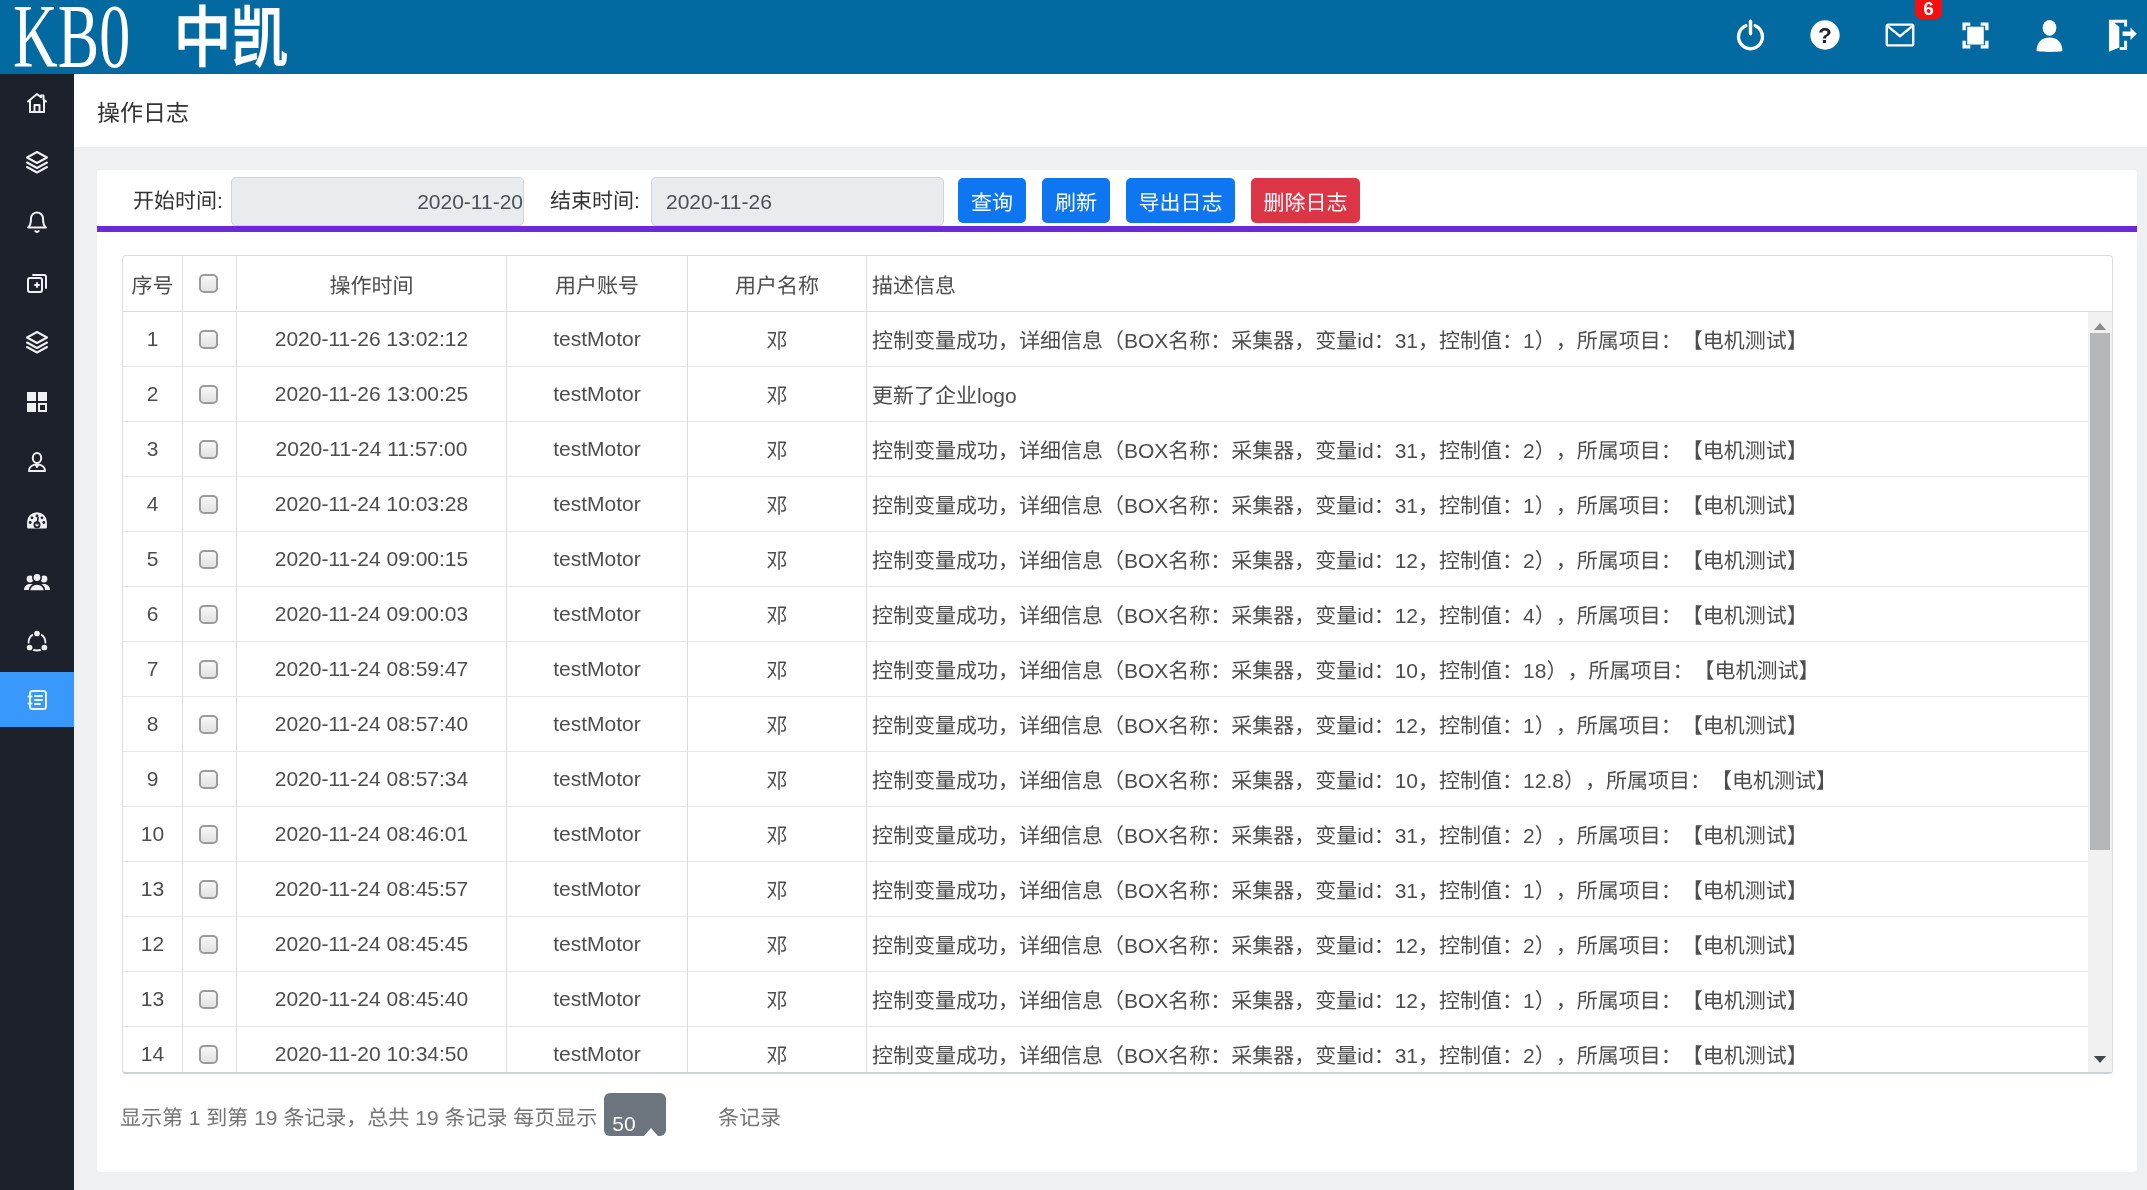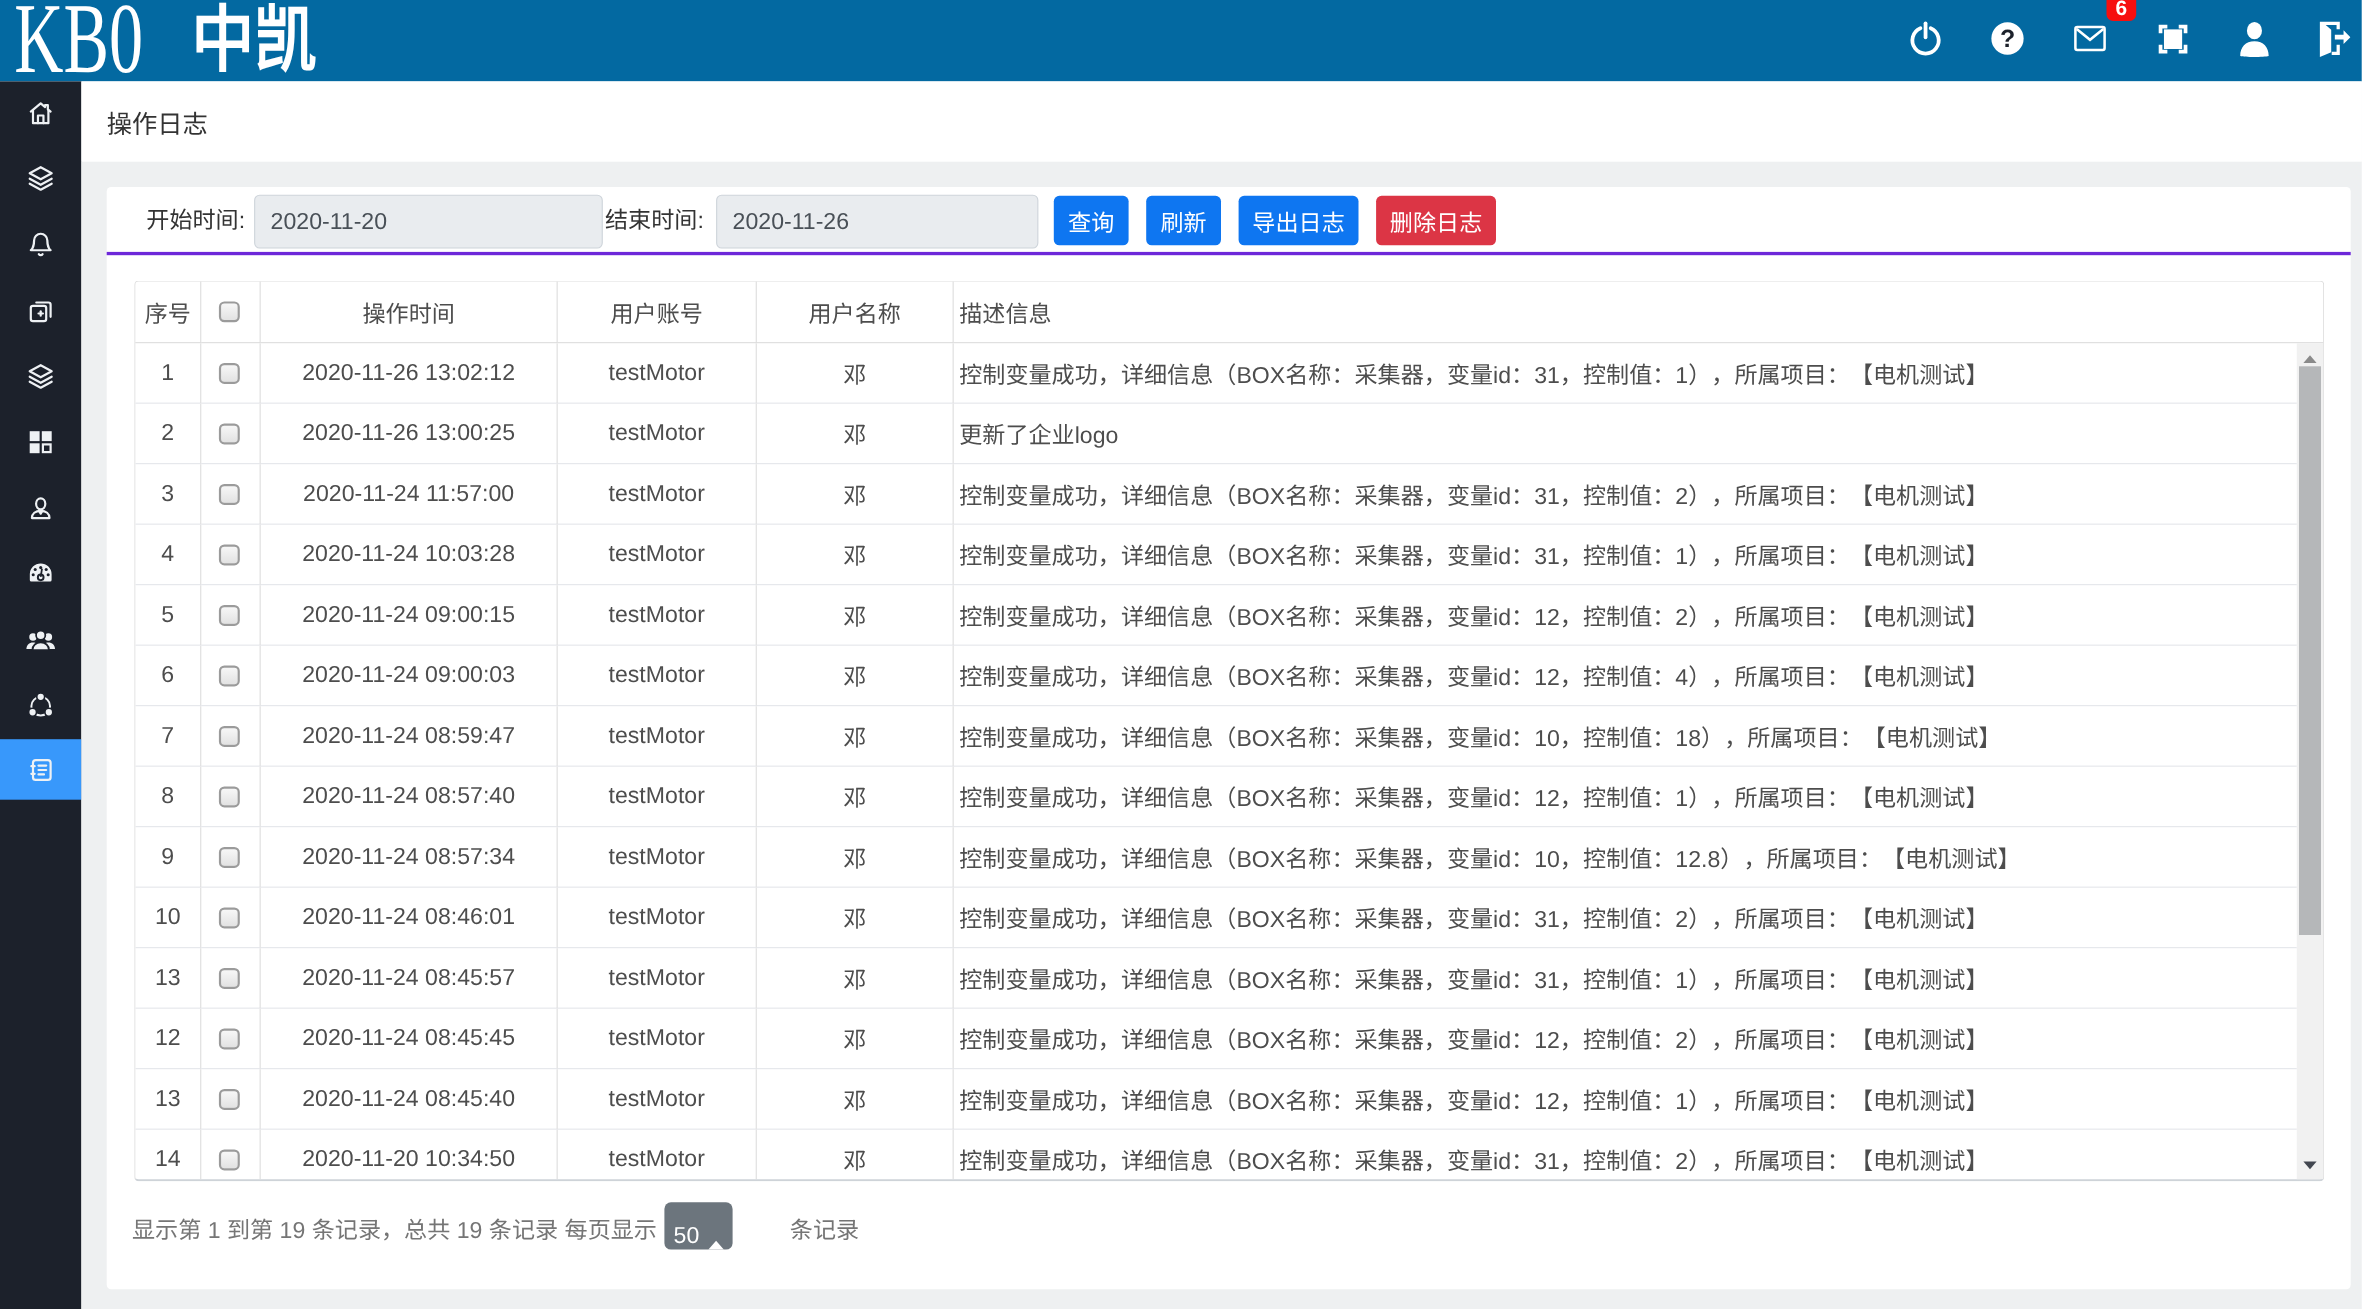--- a/index.html
+++ b/index.html
@@ -13,21 +13,21 @@
 .tic { position:absolute; top:0; height:70px; display:flex; align-items:center; justify-content:center; width:40px; }
 .badge6 { position:absolute; left:1915px; top:-7px; width:27px; height:26px; background:#f60f0f; border-radius:6px;
   color:#fff; font-size:19px; font-weight:bold; text-align:center; line-height:31px; }
 .sidebar { position:absolute; left:0; top:74px; width:74px; height:1116px; background:#1c212b; }
 .sic { position:absolute; left:0; width:74px; height:26px; display:flex; align-items:center; justify-content:center; }
 .sactive { position:absolute; left:0; top:598px; width:74px; height:55px; background:#3898fb; }
 .titleband { position:absolute; left:74px; top:74px; width:2073px; height:73px; background:#fff;text-align:right; }
 .titleband span { position:absolute; left:23px; top:20px; font-size:23px; color:#333; }
 .content { position:absolute; left:74px; top:147px; width:2073px; height:1043px; background:#eef0f1; }
 .panel { position:absolute; left:23px; top:23px; width:2040px; height:1002px; background:#fff; border-radius:4px; }
-.filter { position:absolute; left:0; top:0; width:2040px; height:62px; border-bottom:3px solid #6d28d9; }
+.filter { position:absolute; left:0; top:0; width:2040px; height:62px; border-bottom:6px solid #6d28d9; }
 .flabel { position:absolute; top:0; height:62px; line-height:62px; font-size:21px; color:#333; }
 .finput { position:absolute; top:7px; height:49px; background:#e9ecef; border:1px solid #ced4da; border-radius:5px;
   font-size:21px; color:#495057; line-height:47px; padding-left:14px; }
 .btn { position:absolute; top:8px; height:45px; border-radius:5px; color:#fff; font-size:21px;
   display:flex; align-items:center; justify-content:center; }
 .btn-blue { background:#0e76f1; }
 .btn-red { background:#dc3545; }
 .twrap { position:absolute; left:25px; top:85px; width:1991px; height:819px; border:1px solid #ddd; border-bottom:2px solid #ced3d8; border-radius:4px; }
 .thead { position:absolute; left:0; top:0; width:1989px; height:56px; }
 .tbody { position:absolute; left:0; top:56px; width:1989px; height:760px; overflow:hidden; }
@@ -203,21 +203,21 @@
       </svg>
     </div>
 </div>
 <div class="titleband">
     <span>操作日志</span>
   </div>
 <div class="content">
 <div class="panel">
   <div class="filter">
     <div class="flabel" style="left:36px;">开始时间:</div>
-    <div class="finput" style="left:134px; width:317px;">2020-11-20</div>
+    <div class="finput" style="left:134px; width:293px;text-align:right;">2020-11-20</div>
     <div class="flabel" style="left:453px;">结束时间:</div>
     <div class="finput" style="left:554px; width:293px;">2020-11-26</div>
     <div class="btn btn-blue" style="left:861px; width:68px;">查询</div>
     <div class="btn btn-blue" style="left:945px; width:68px;">刷新</div>
     <div class="btn btn-blue" style="left:1029px; width:109px;">导出日志</div>
     <div class="btn btn-red" style="left:1154px; width:109px;">删除日志</div>
   </div>
   <div class="twrap">
     <div class="thead">
       <div class="td c1">序号</div>

